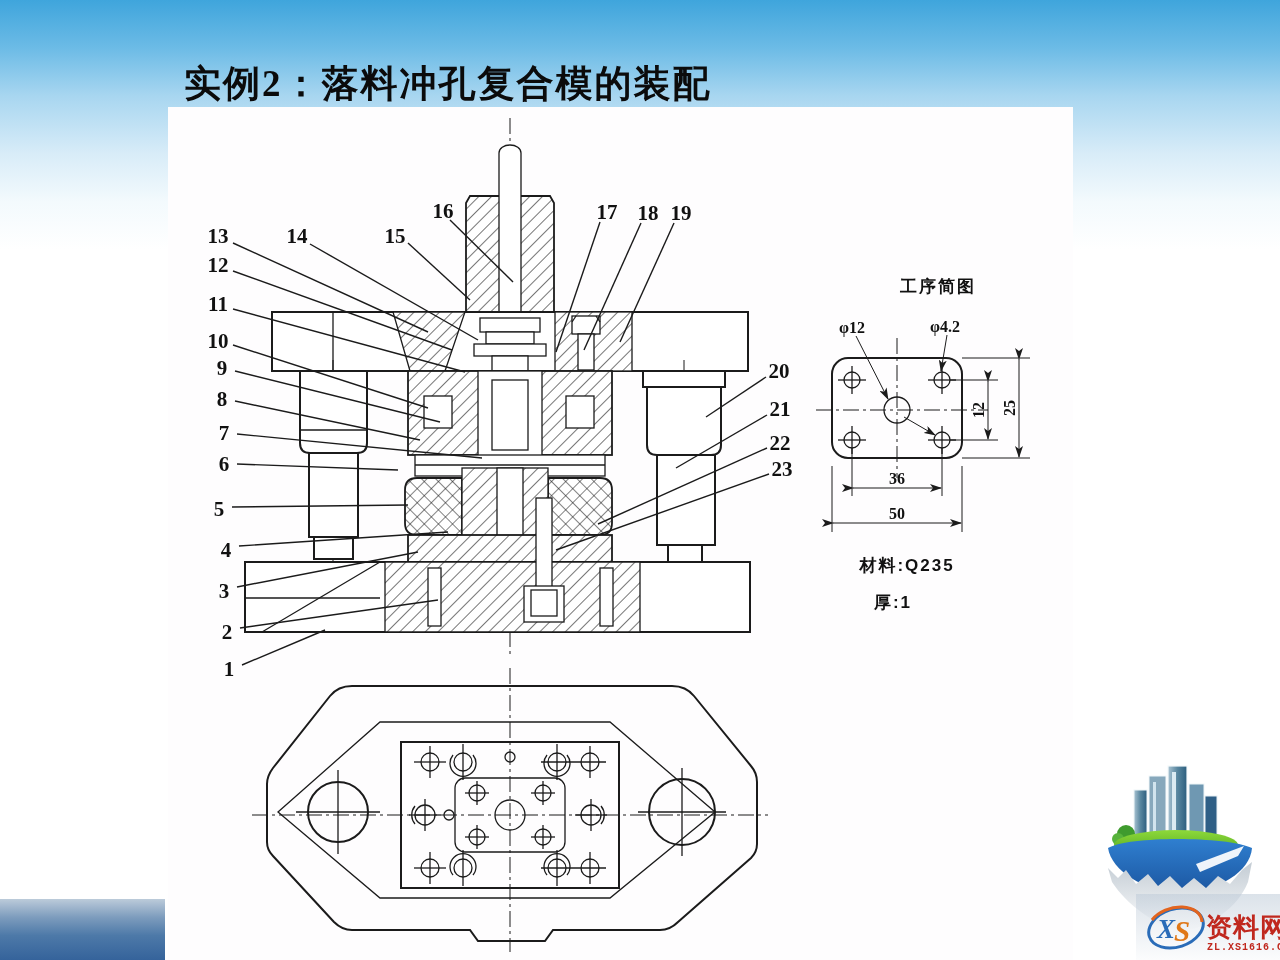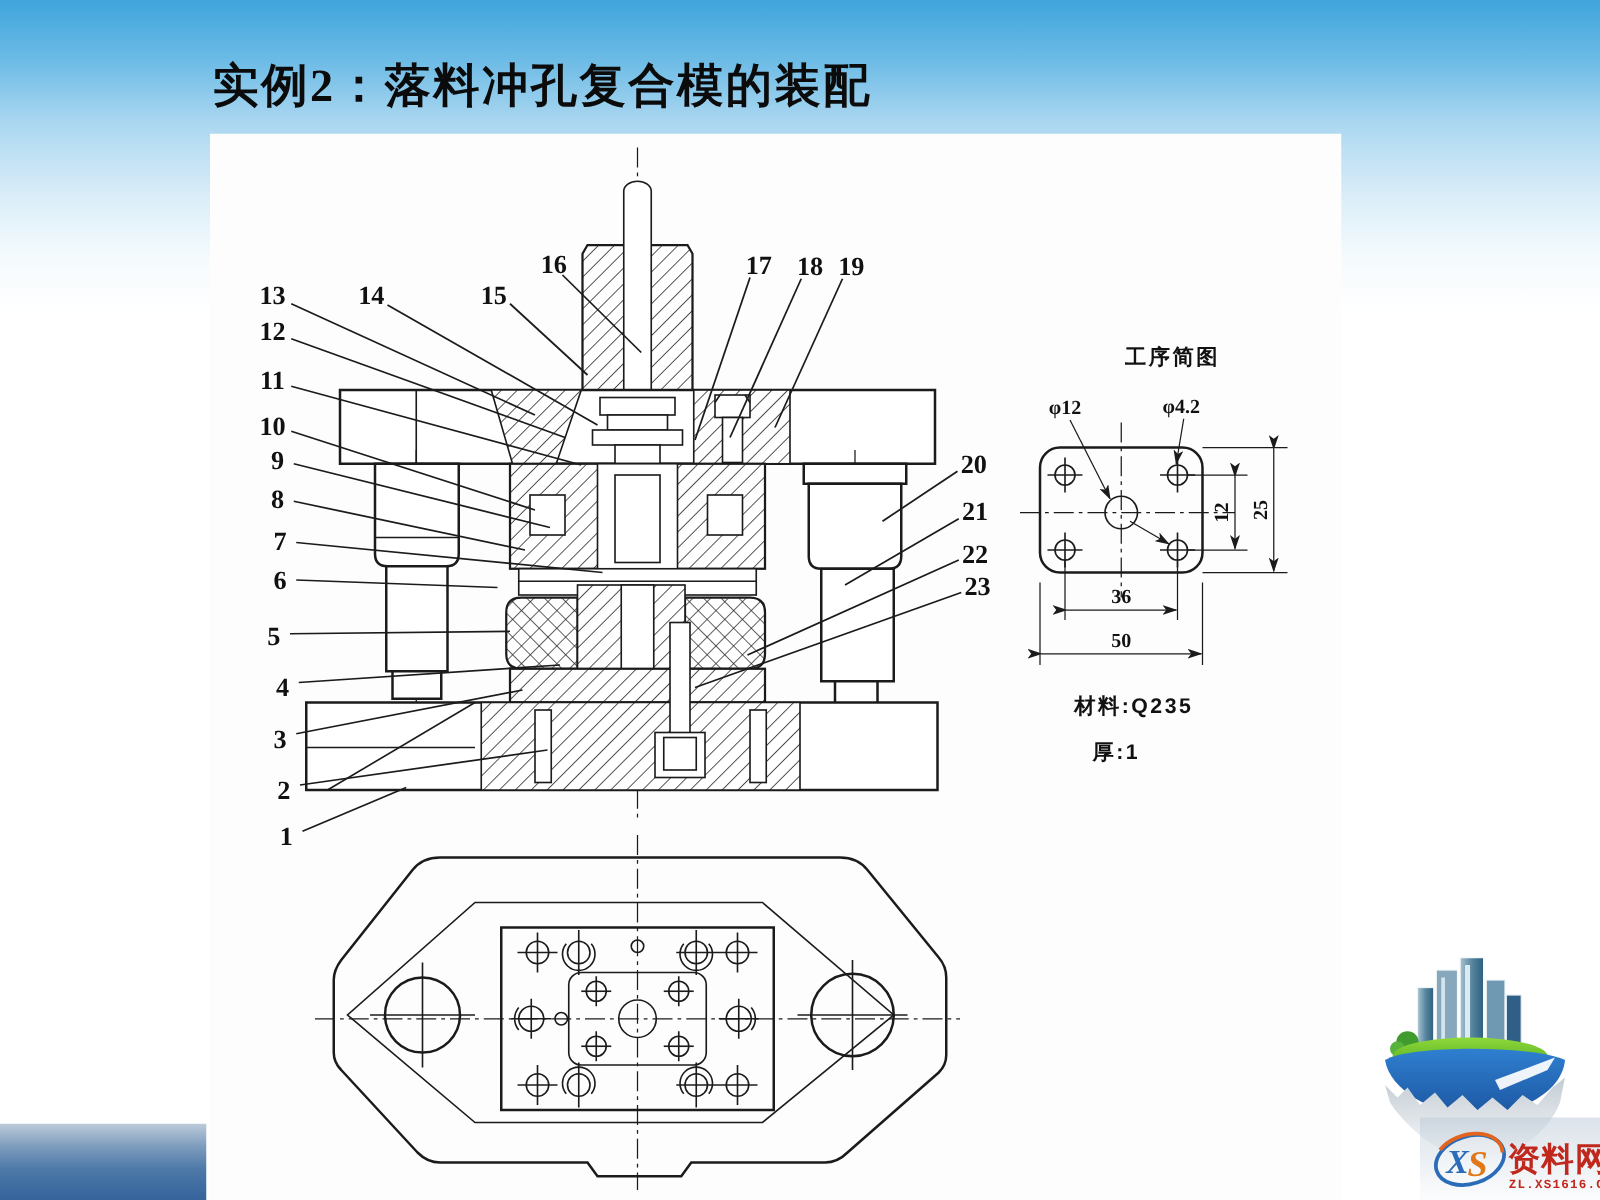--- a/index.html
+++ b/index.html
@@ -1,20 +1,20 @@
 <!DOCTYPE html>
 <html><head>
 <meta charset="utf-8">
 <style>
   html,body{margin:0;padding:0;}
   body{width:1280px;height:960px;overflow:hidden;font-family:"Liberation Sans",sans-serif;}
   .slide{position:relative;width:1280px;height:960px;overflow:hidden;
     background:linear-gradient(180deg,#3fa5dc 0%,#6cbbe6 5%,#a8d6f0 10%,#d8ecf8 16%,#f3fafd 21%,#ffffff 26%,#ffffff 100%);}
   .content-panel{position:absolute;left:168px;top:107px;width:905px;height:853px;background:#fefdfe;}
-  .slide-title{position:absolute;left:170px;top:50px;margin:0;font-size:37px;line-height:1.1;
+  .slide-title{position:absolute;left:170px;top:50px;margin:14px;font-size:37px;line-height:1.1;
     font-weight:bold;color:#0b0b0b;letter-spacing:2px;font-family:"Liberation Serif","DejaVu Serif",serif;}
   .drawing-svg{position:absolute;left:180px;top:105px;}
   
   .outline{fill:#ffffff;stroke:#1b1b1b;stroke-width:2;stroke-linejoin:miter;}
   .outline-thin{fill:#ffffff;stroke:#1b1b1b;stroke-width:1.3;}
   .thin{fill:none;stroke:#1b1b1b;stroke-width:1.3;}
   .thick{fill:none;stroke:#1b1b1b;stroke-width:2;}
   .hatch{fill:url(#h1);stroke:#1b1b1b;stroke-width:1.8;}
   .hatch-t{fill:url(#h1);stroke:#1b1b1b;stroke-width:1.3;}
   .xhatch{fill:url(#h2);stroke:#1b1b1b;stroke-width:1.8;}

